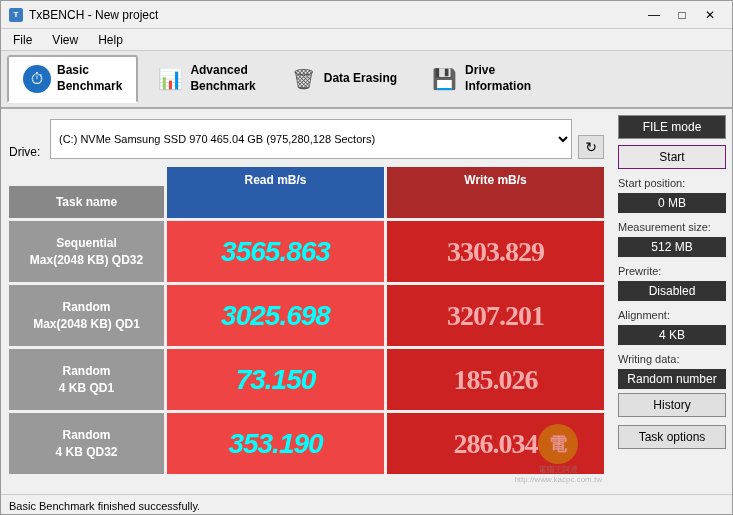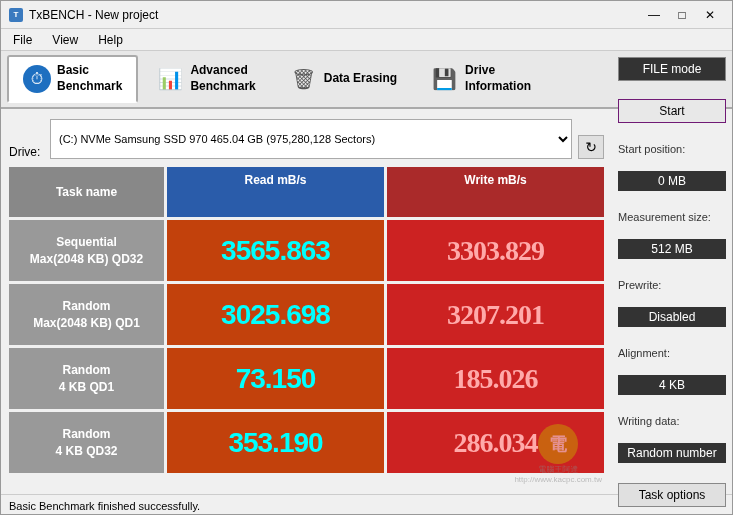--- a/index.html
+++ b/index.html
@@ -119,21 +119,21 @@
     .results-table {
       flex: 1;
       display: flex;
       flex-direction: column;
       gap: 3px;
     }
     .table-header {
       display: flex;
       gap: 3px;
     }
-    .header-task { flex: 0 0 155px; background: #888; color: white; text-align: center; padding: 18px 4px; font-weight: bold; font-size: 12px; }
+    .header-task { flex: 0 0 155px; background: #888; color: white; text-align: center; padding: 9px 4px; font-weight: bold; font-size: 12px; margin-top: 19px; }
     .header-read { flex: 1; background: #2a5caa; color: white; text-align: center; padding: 6px 4px; font-weight: bold; font-size: 12px; }
     .header-write { flex: 1; background: #aa2a2a; color: white; text-align: center; padding: 6px 4px; font-weight: bold; font-size: 12px; }
 
     .table-row {
       display: flex;
       gap: 3px;
       height: 61px;
     }
     .row-task {
       flex: 0 0 155px;
@@ -143,52 +143,52 @@
       align-items: center;
       justify-content: center;
       text-align: center;
       font-size: 12px;
       font-weight: bold;
       line-height: 1.4;
       padding: 4px;
     }
     .row-read {
       flex: 1;
-      background: #c2410c;
+      background: #ef4444;
       color: #00ffff;
       display: flex;
       align-items: center;
       justify-content: center;
       font-size: 28px;
       font-weight: bold;
       font-family: Arial, sans-serif;
       letter-spacing: -1px;
+      font-style: italic;
     }
     .row-write {
       flex: 1;
       background: #cc2222;
       color: #ffaaaa;
       display: flex;
       align-items: center;
       justify-content: center;
       font-size: 28px;
       font-weight: bold;
       font-family: Liberation Serif, serif;
       letter-spacing: -1px;
     }
 
     
     .right-panel {
       width: 120px;
       padding: 6px;
       display: flex;
       flex-direction: column;
-      gap: 16px;
-      background: #f0f0f0;
-      justify-content: center;
+      gap: 4px;
+      background: #f0f0f0;
     }
     .right-btn {
       width: 100%;
       padding: 4px;
       font-size: 12px;
       cursor: pointer;
       text-align: center;
       border: 1px solid #888;
       background: #e0e0e0;
     }
@@ -350,22 +350,22 @@
 
       <div class="right-label">Prewrite:</div>
       <div class="right-value-box">Disabled</div>
 
       <div class="right-label">Alignment:</div>
       <div class="right-value-box">4 KB</div>
 
       <div class="right-label">Writing data:</div>
       <div class="right-value-box">Random number</div>
 
+      <button class="right-btn">History</button>
       <button class="right-btn" style="margin-top:4px;">Task options</button>
-      <button class="right-btn">History</button>
     </div>
   </div>
 
   <div class="status-bar">
     <span>Basic Benchmark finished successfully.</span>
   </div>
 
   <div class="watermark">
     <div class="watermark-circle">電</div>
     <div class="watermark-text">電腦王阿達<br>http://www.kacpc.com.tw</div>

